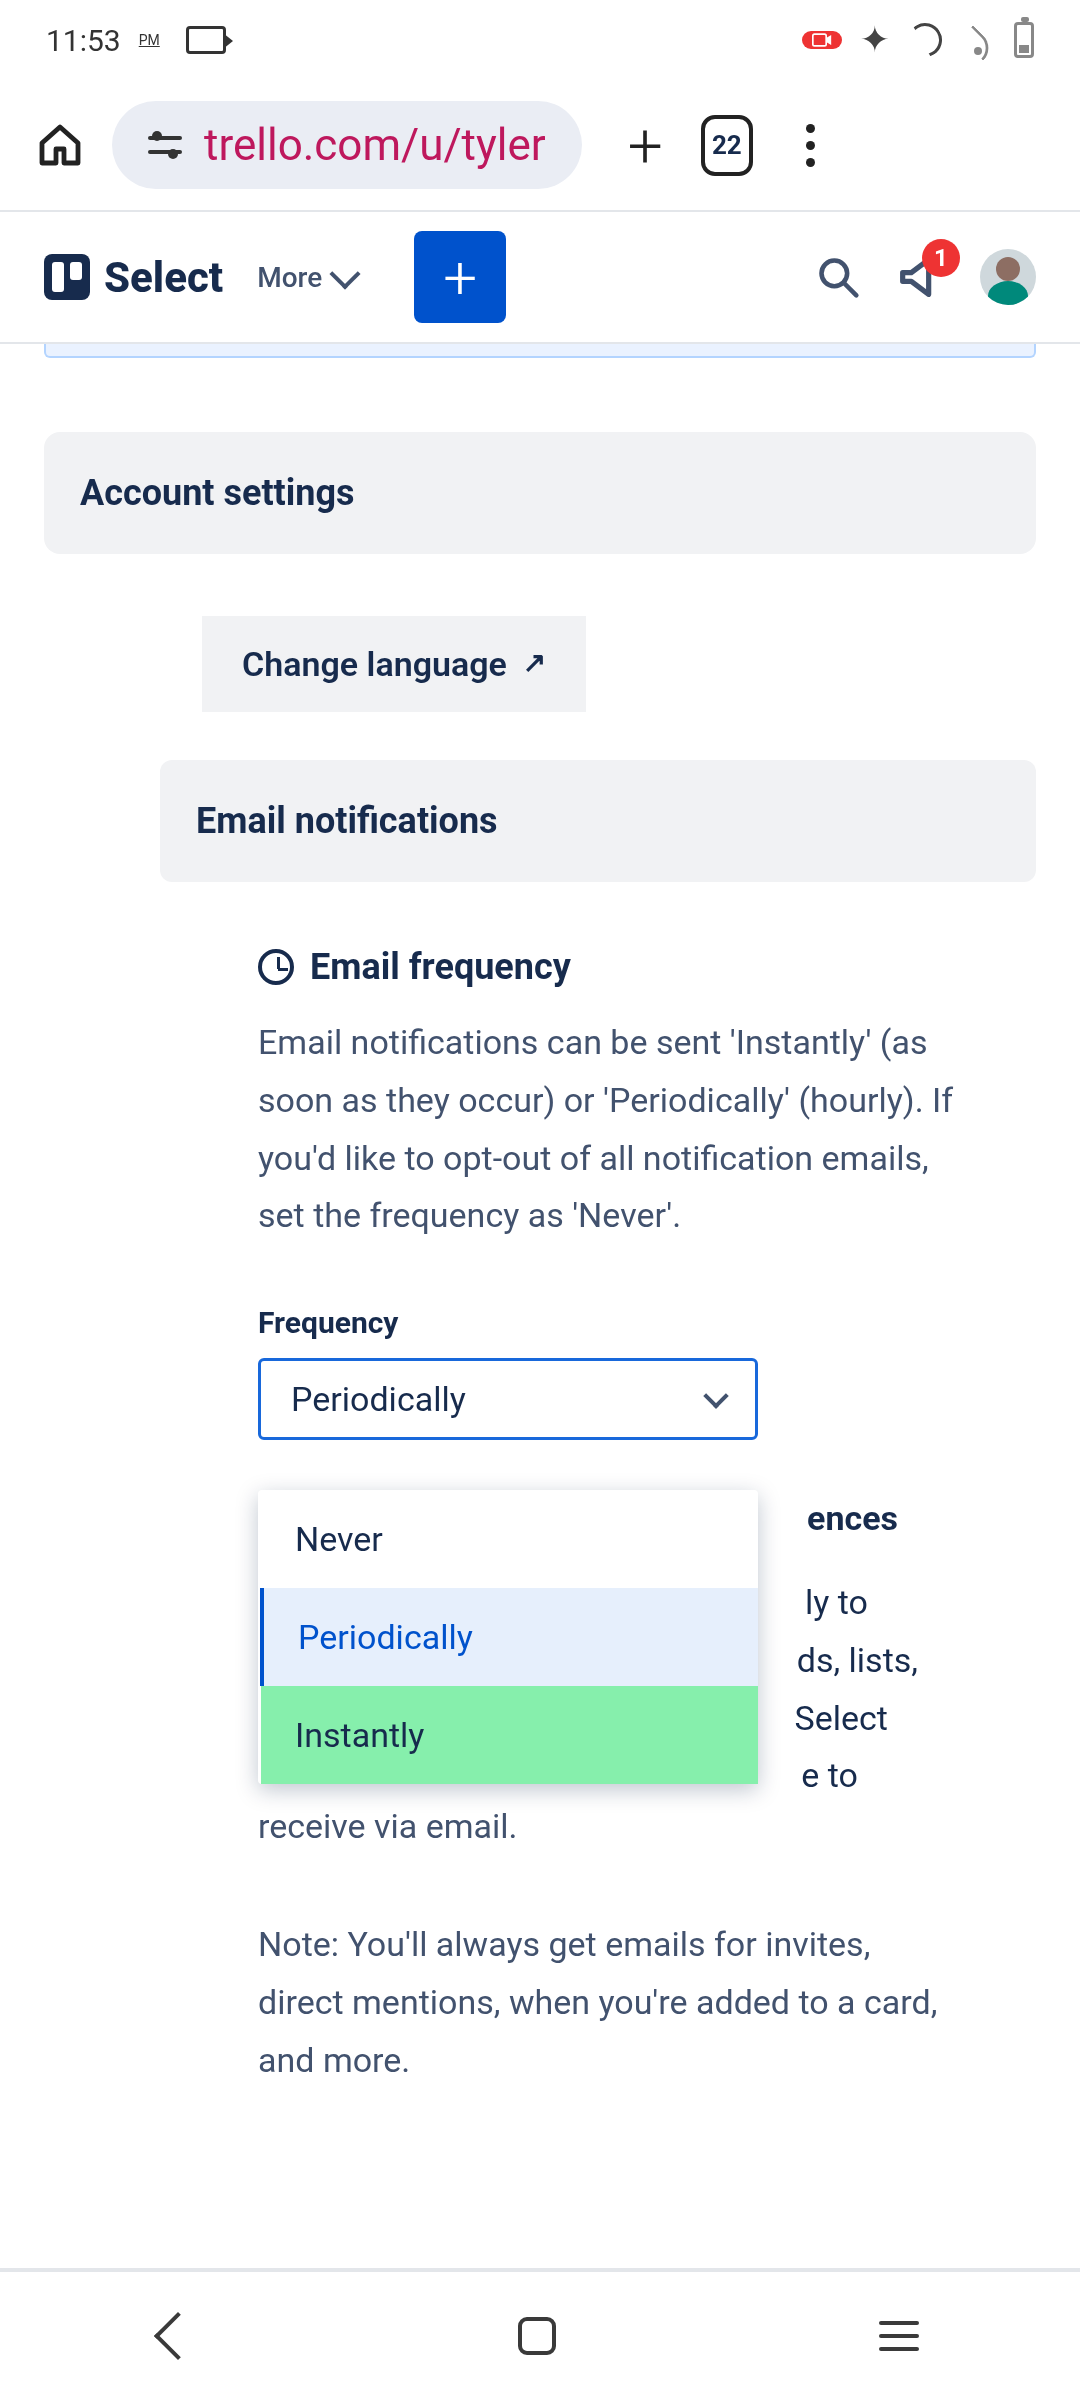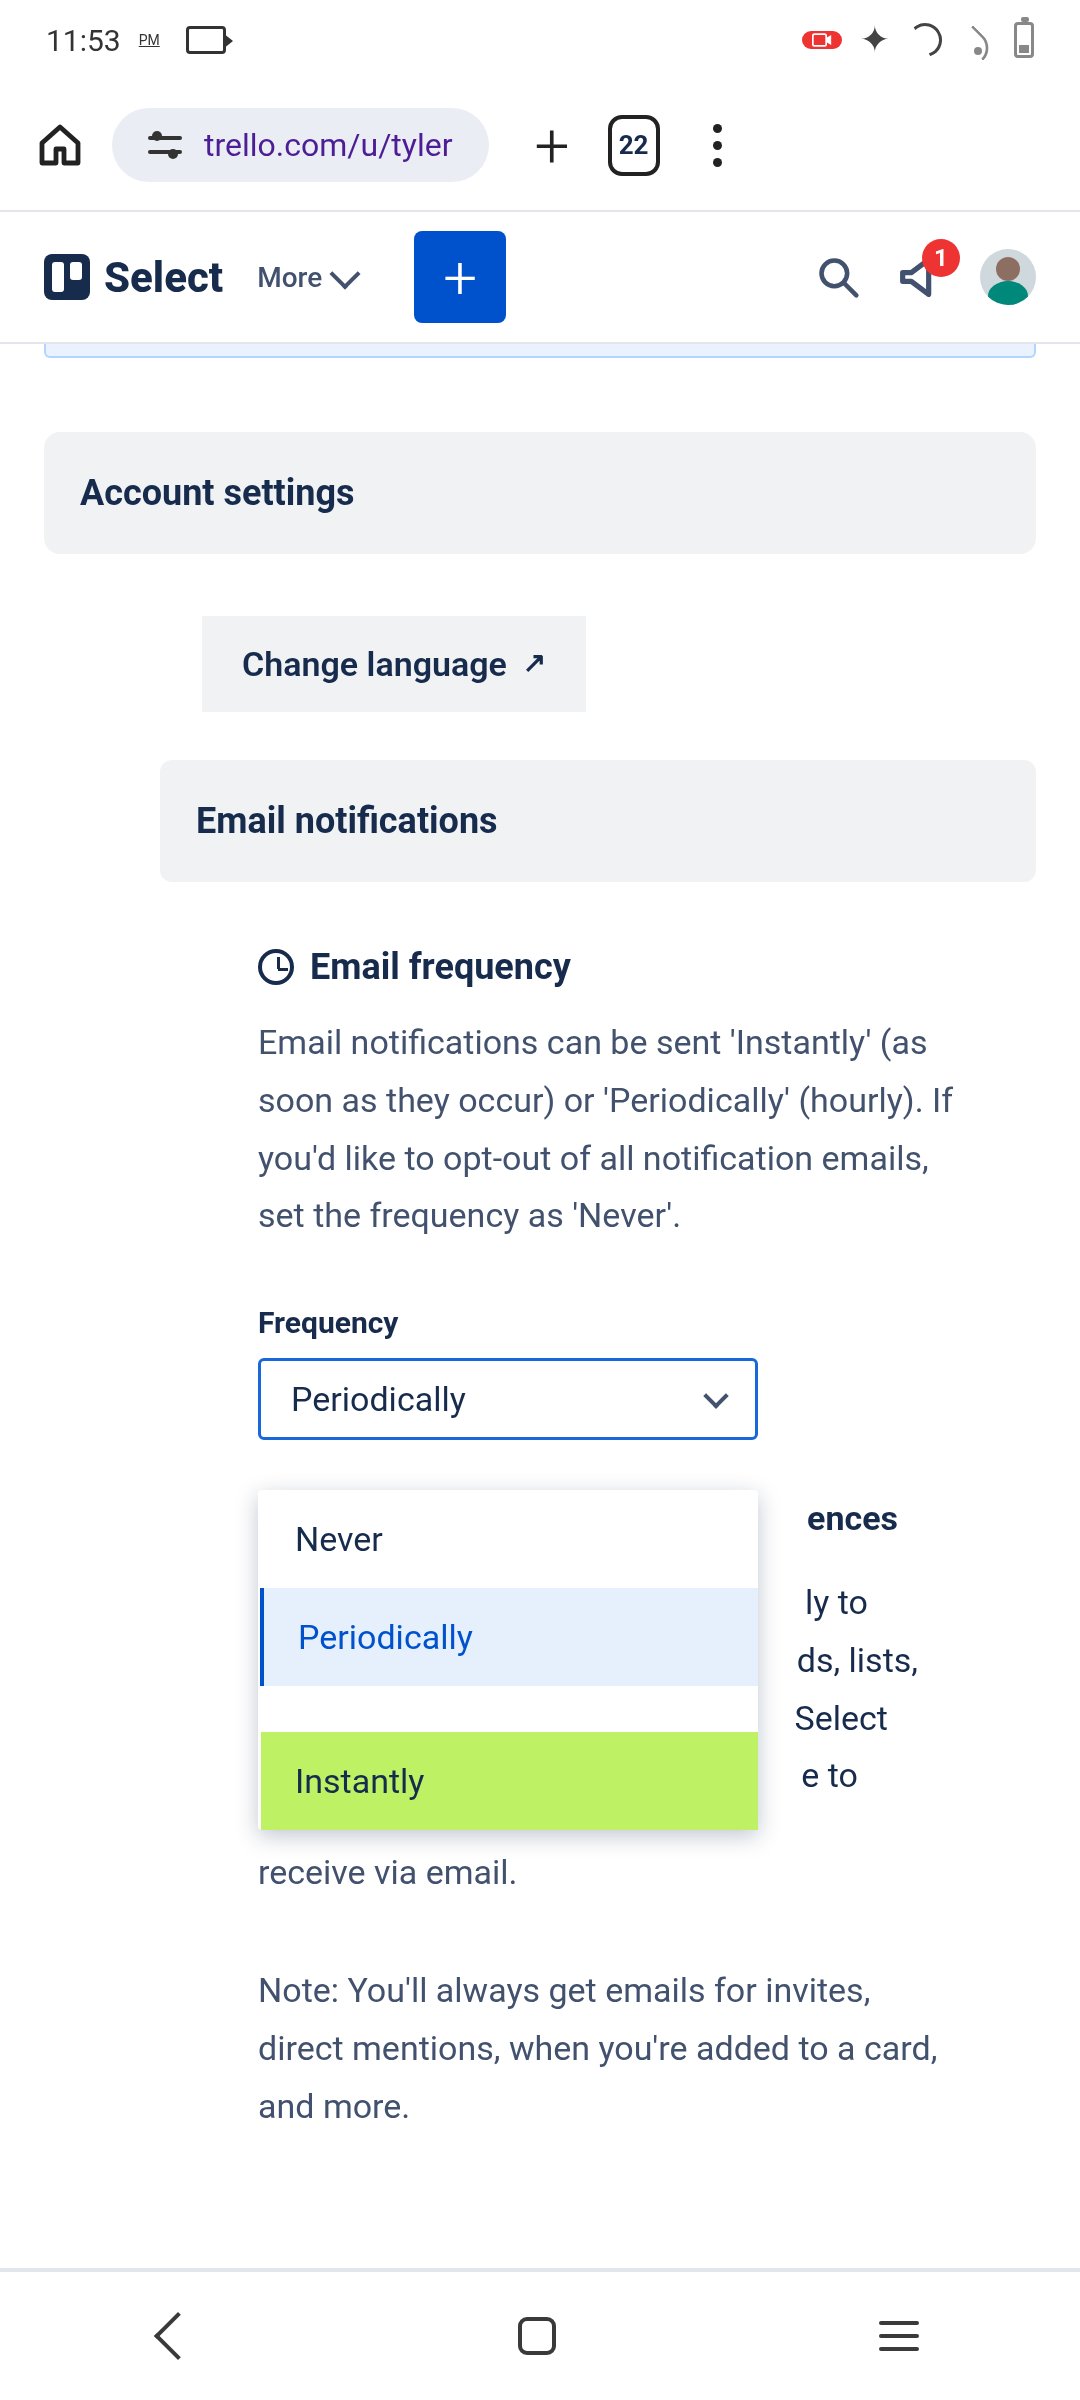--- a/index.html
+++ b/index.html
@@ -27,21 +27,21 @@
   .browser-bar{height:130px;display:flex;align-items:center;padding:0 36px;gap:28px;}
   .home-ic{width:48px;height:48px;}
   .urlpill{flex:0 0 auto;background:#eaedf4;border-radius:60px;padding:18px 36px;display:flex;align-items:center;gap:22px;}
   .site-tune{width:34px;height:26px;position:relative;}
   .site-tune::before,.site-tune::after{content:"";position:absolute;left:0;right:0;height:4px;background:#333;border-radius:2px;}
   .site-tune::before{top:4px;}
   .site-tune::after{bottom:4px;}
   .site-tune .d1,.site-tune .d2{position:absolute;width:10px;height:10px;background:#333;border-radius:50%;}
   .site-tune .d1{top:-1px;left:4px;}
   .site-tune .d2{bottom:-1px;right:4px;}
-  .url-text{font-size:32px;color:#4c1d95;}
+  .url-text{font-size:44px;color:#be185d;}
   .plus-ic{font-size:62px;color:#222;font-weight:300;margin-left:18px;}
   .tab-count{width:52px;height:61px;border:4px solid #222;border-radius:14px;display:flex;align-items:center;justify-content:center;font-size:26px;font-weight:700;margin-left:10px;}
   .kebab{width:48px;height:48px;display:flex;flex-direction:column;align-items:center;justify-content:center;gap:8px;margin-left:6px;}
   .kebab span{width:9px;height:9px;background:#222;border-radius:50%;}
   .divider{height:2px;background:#e3e6ea;}
 
   
   .app-header{height:130px;display:flex;align-items:center;gap:34px;padding:0 44px;}
   .logo{display:flex;align-items:center;gap:14px;}
   .logo-glyph{width:46px;height:46px;background:#172b4d;border-radius:8px;position:relative;}
@@ -75,21 +75,21 @@
   .clock::before{content:"";position:absolute;width:3px;height:12px;background:#172b4d;top:4px;left:15px;}
   .clock::after{content:"";position:absolute;width:10px;height:3px;background:#172b4d;top:15px;left:16px;}
   .desc{font-size:34px;line-height:1.7;color:#42526e;margin-top:26px;}
   .field-label{font-size:30px;font-weight:700;color:#172b4d;margin-top:60px;}
   .select-box{margin-top:18px;width:500px;height:82px;border:3px solid #1868db;border-radius:6px;display:flex;align-items:center;padding:0 30px;font-size:34px;color:#172b4d;position:relative;background:#fff;}
   .select-box .chev{position:absolute;right:30px;width:18px;height:18px;border-color:#42526e;}
 
   .dropdown{margin-top:50px;width:500px;background:#fff;border-radius:4px;box-shadow:0 6px 22px rgba(9,30,66,.25);position:relative;z-index:5;border-left:3px solid transparent;}
   .dd-item{height:98px;display:flex;align-items:center;padding:0 34px;font-size:34px;color:#172b4d;}
   .dd-item.selected{background:#e6effc;color:#0052cc;border-left:4px solid #0052cc;margin-left:-1px;}
-  .dd-item.hover{background:#bef264;margin-top:46px;}
+  .dd-item.hover{background:#86efac;}
 
   
   .behind-wrap{position:relative;}
   .behind{position:absolute;left:0;top:0;font-size:34px;line-height:1.7;color:#172b4d;width:660px;z-index:1;}
   .behind b{font-weight:700;}
   .after-dd{margin-top:14px;font-size:34px;line-height:1.7;color:#42526e;}
   .note{margin-top:60px;font-size:34px;line-height:1.7;color:#42526e;}
 
   
   .navbar{position:absolute;bottom:0;left:0;right:0;height:130px;display:flex;align-items:center;justify-content:space-around;border-top:2px solid #e3e6ea;background:#fff;}

